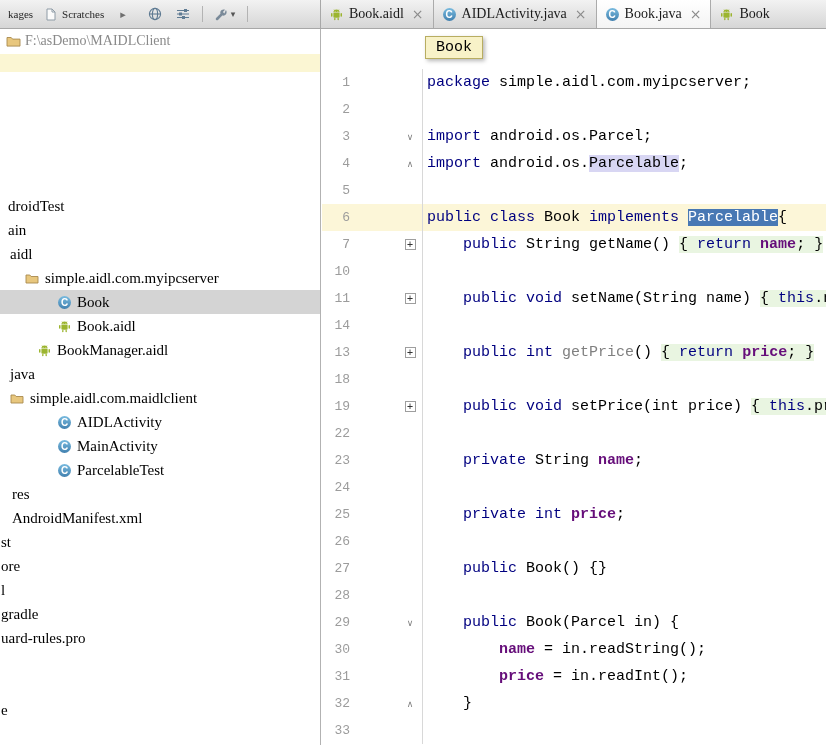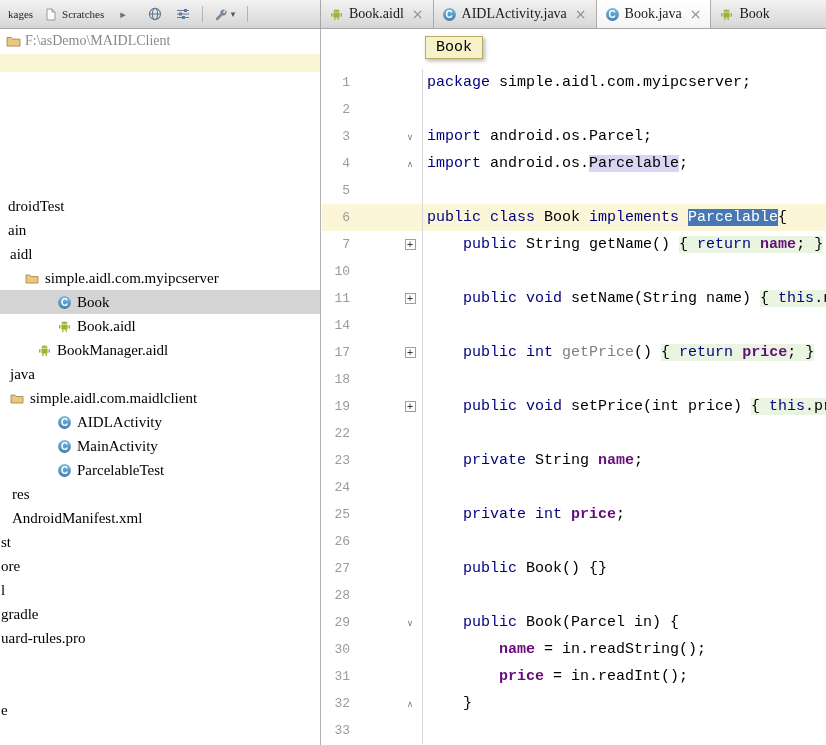--- a/index.html
+++ b/index.html
@@ -346,21 +346,21 @@
         </div>
         <div class="code-line">
           <div class="gutter">
             <span class="num">14</span>
             <span class="foldcol"></span>
           </div>
           <div class="codecell"></div>
         </div>
         <div class="code-line">
           <div class="gutter">
-            <span class="num">17</span>
+            <span class="num">13</span>
             <span class="foldcol"><span class="plusbox">+</span></span>
           </div>
           <div class="codecell"><span class="p">    </span><span class="k">public int</span><span class="p"> </span><span class="g">getPrice</span><span class="p">() </span><span class="p fold">{ </span><span class="k fold">return</span><span class="p fold"> </span><span class="f fold">price</span><span class="p fold">; }</span></div>
         </div>
         <div class="code-line">
           <div class="gutter">
             <span class="num">18</span>
             <span class="foldcol"></span>
           </div>
           <div class="codecell"></div>

